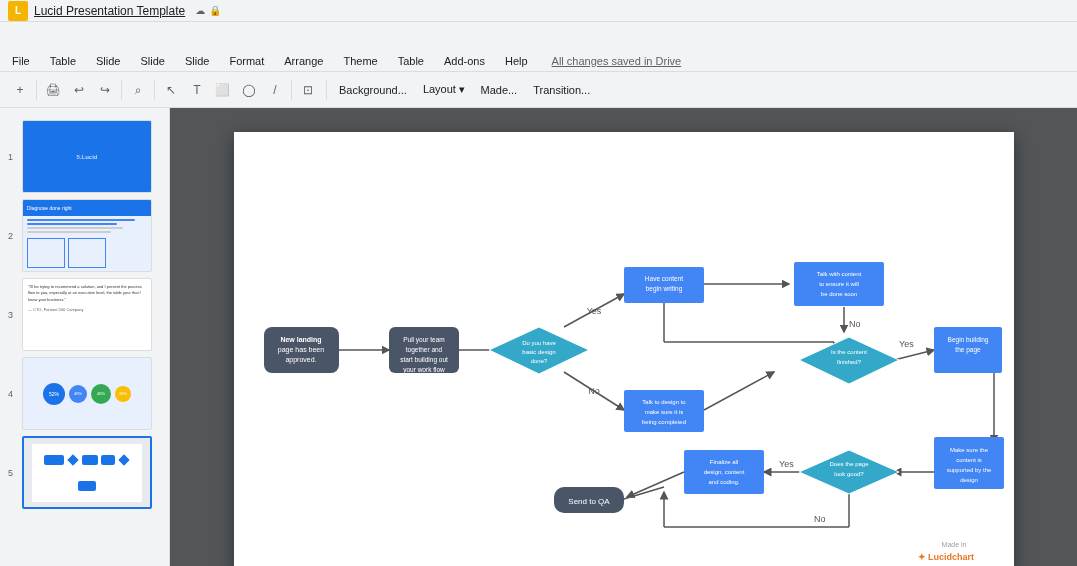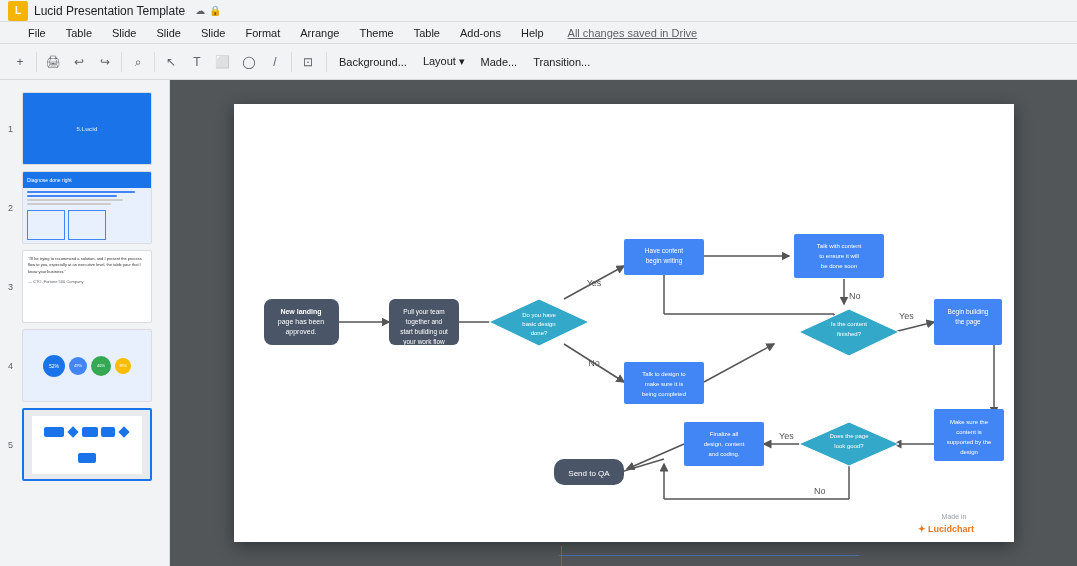--- a/index.html
+++ b/index.html
@@ -15,33 +15,34 @@
       gap: 6px;
       border-bottom: 1px solid #dadce0;
     }
     .title-bar-logo {
       width: 20px; height: 20px;
       background: #f4b400;
       border-radius: 2px;
       display: flex; align-items: center; justify-content: center;
       font-size: 10px; font-weight: bold; color: white;
     }
-    .title-bar-title { font-size: 12px; color: #202124; }
+    .title-bar-title { font-size: 12px; color: #202124; text-decoration: underline; }
     .title-bar-icons { display: flex; gap: 4px; margin-left: 4px; }
     .title-bar-icon { font-size: 10px; color: #5f6368; }
 
     
     .menu-bar {
       height: 22px;
       background: #f1f3f4;
       display: flex;
       align-items: center;
-      padding: 0 24px;
+      padding: 0 8px;
       gap: 12px;
       border-bottom: 1px solid #dadce0;
+      margin-top: 28px;
     }
     .menu-item { font-size: 11px; color: #202124; cursor: pointer; padding: 2px 4px; }
     .autosave { font-size: 11px; color: #5f6368; margin-left: 8px; text-decoration: underline; }
 
     
     .toolbar {
       height: 36px;
       background: #f1f3f4;
       display: flex;
       align-items: center;

